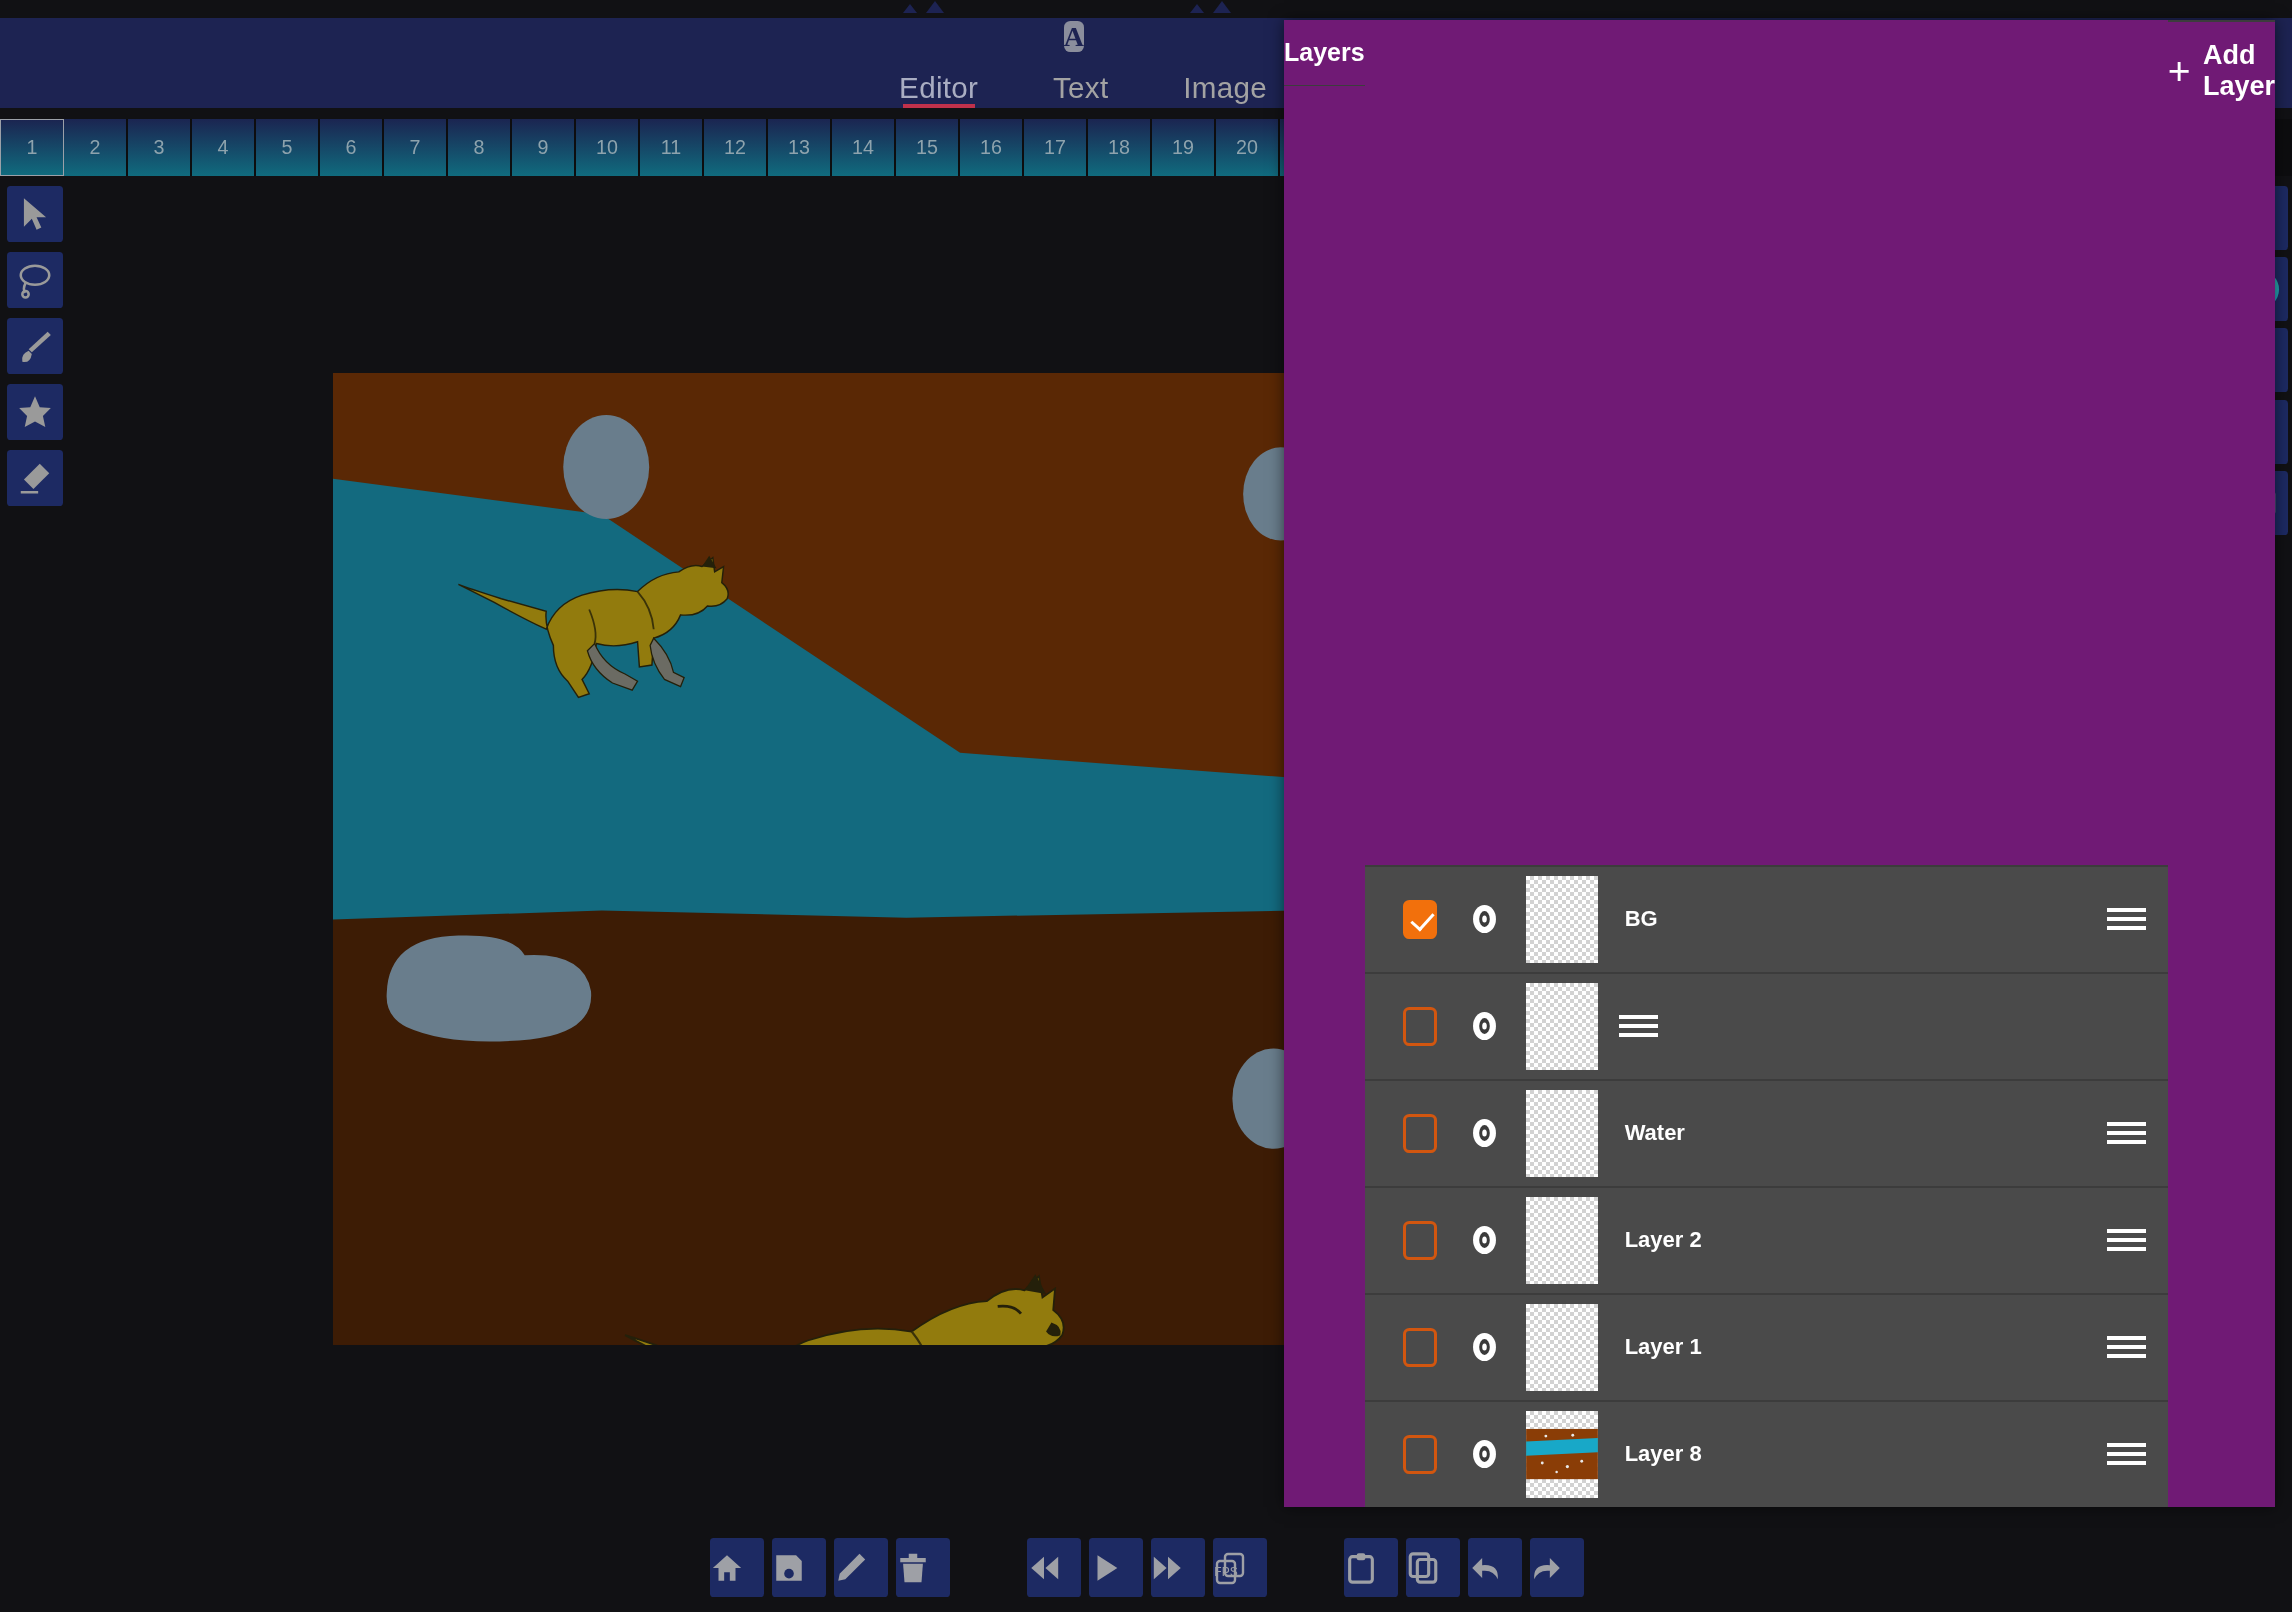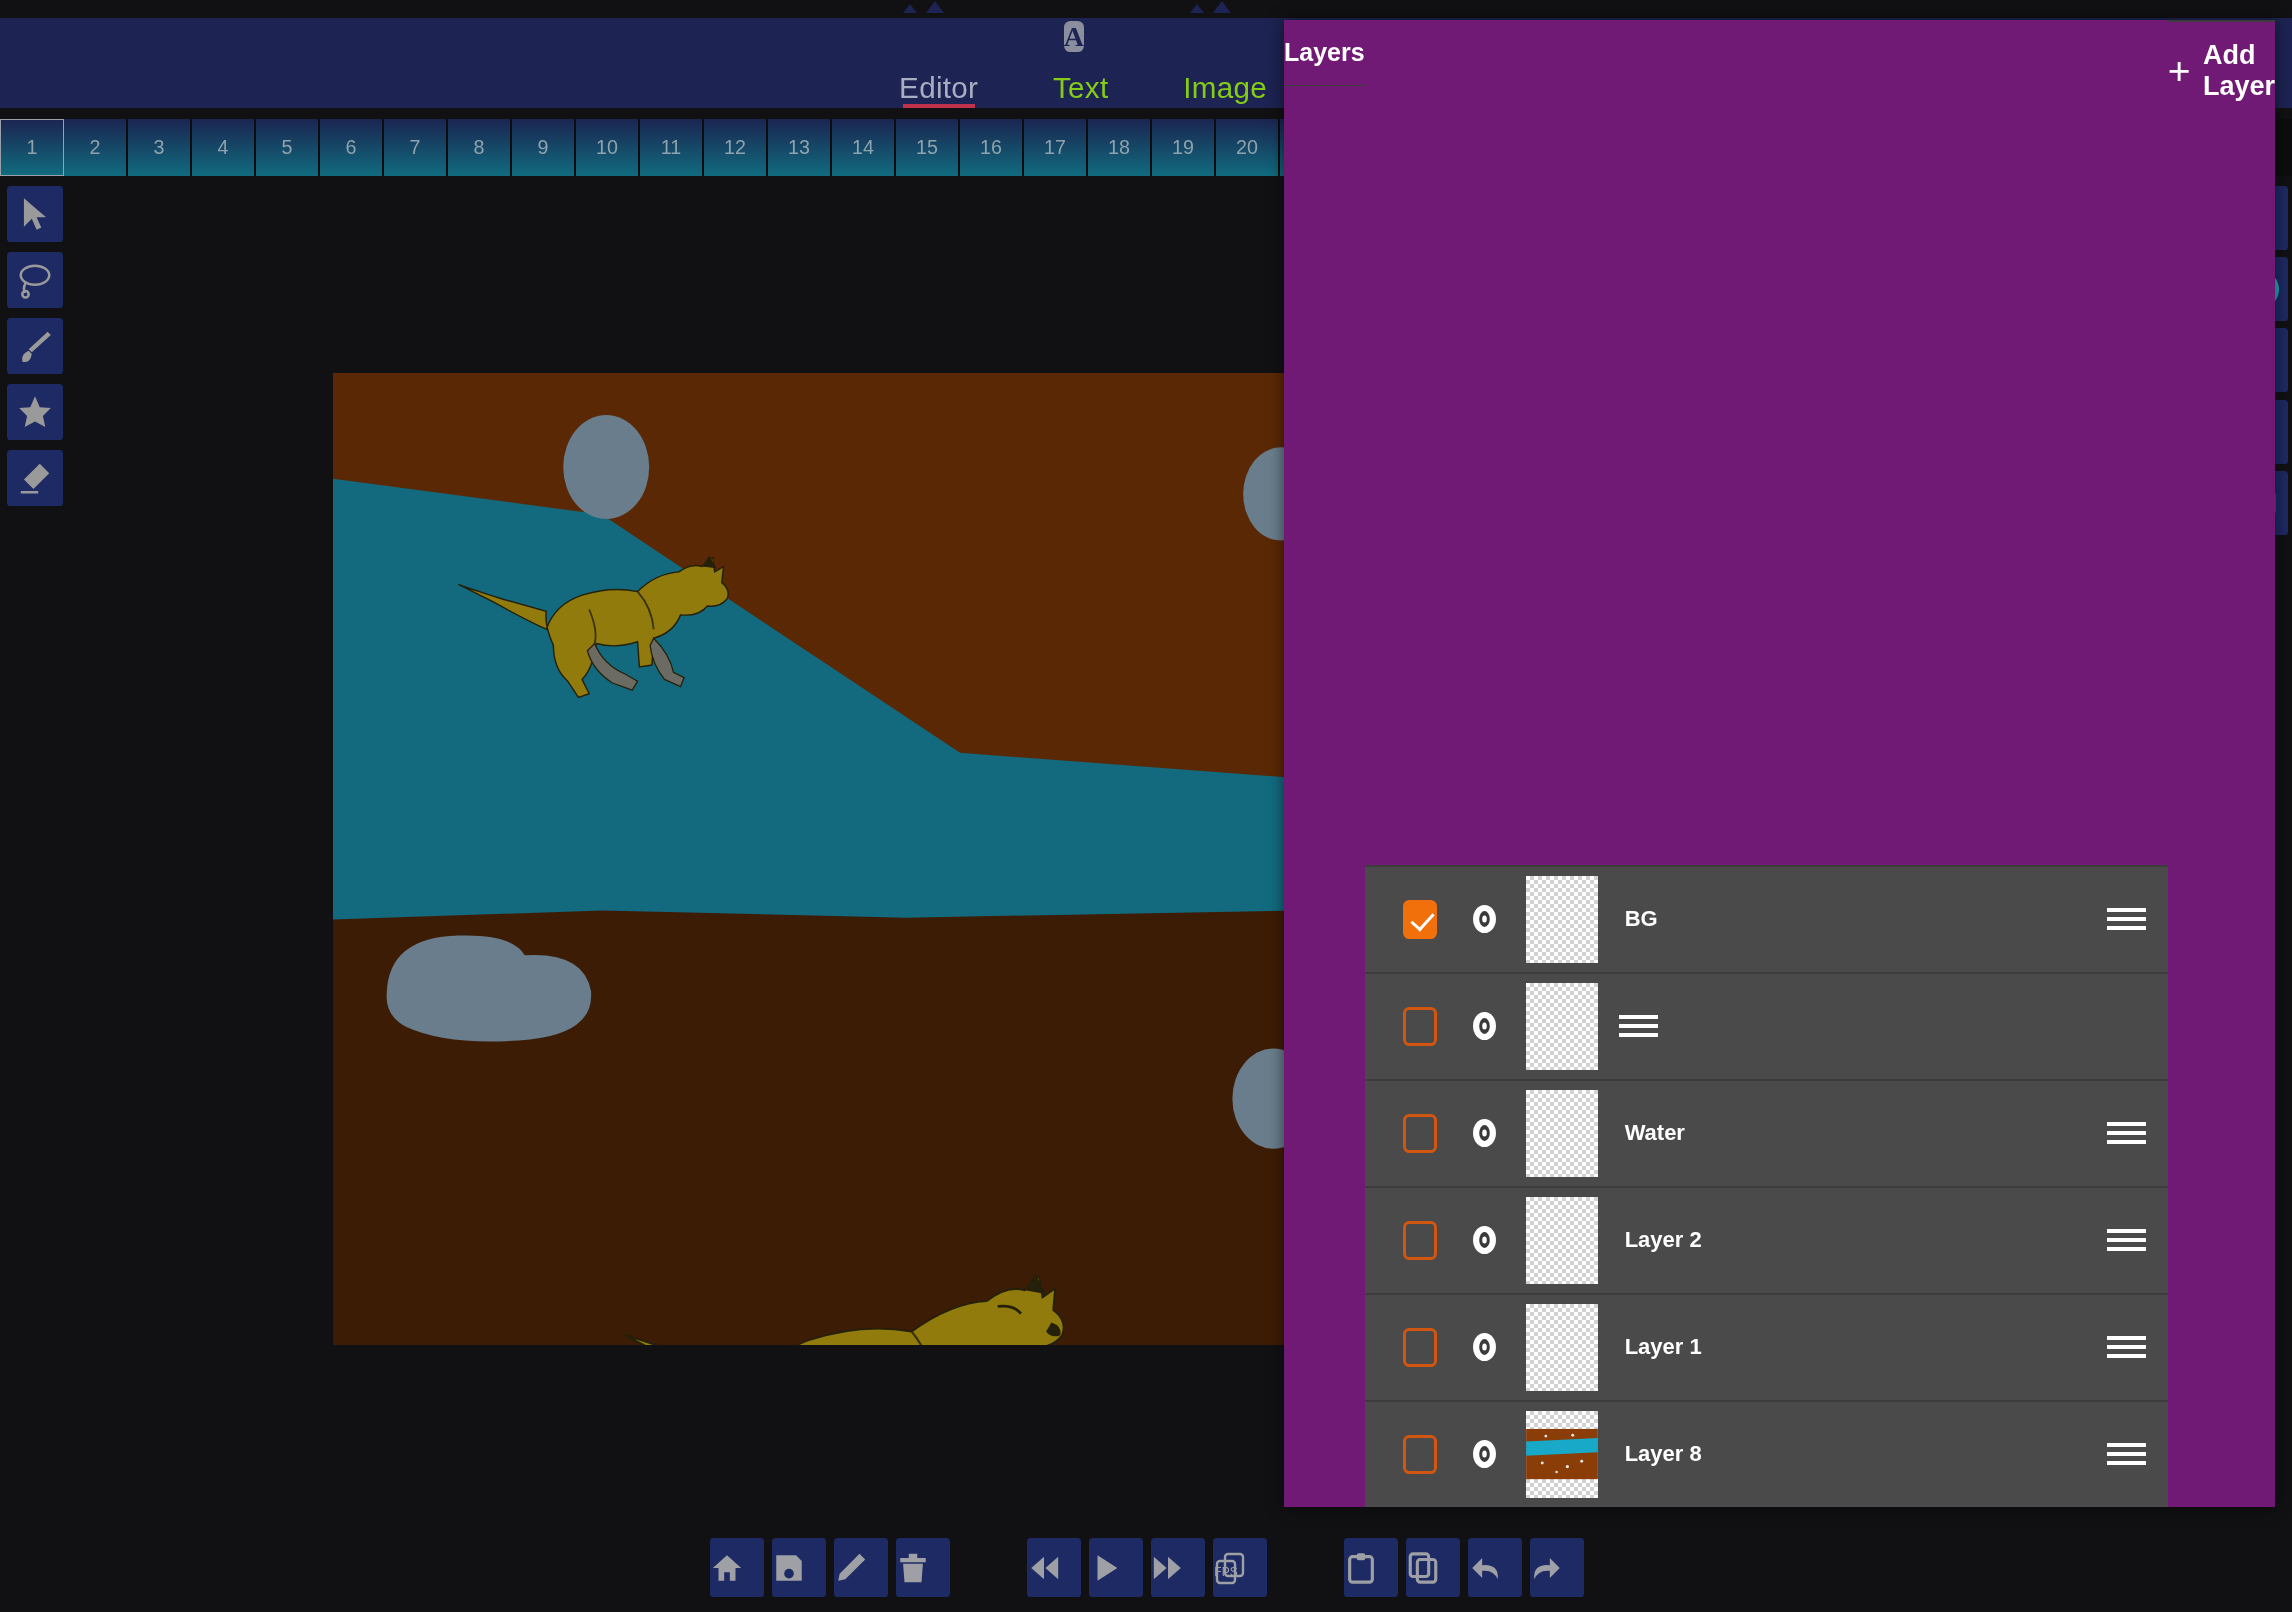--- a/index.html
+++ b/index.html
@@ -17,21 +17,21 @@
     background: #1d2352;
     display: flex; align-items: center; justify-content: center;
   }
   .tabs { display: flex; align-items: center; gap: 64px; margin-left: 27px; }
   .tab {
     display: flex; align-items: center; gap: 14.3px;
     height: 90px; position: relative; padding: 0 5.4px;
     cursor: pointer;
     flex-direction: column;
   }
-  .tab .tablabel { color: #84cc16; font-size: 29.6px; letter-spacing: 0.3px; }
+  .tab .tablabel { color: #a3a3a3; font-size: 29.6px; letter-spacing: 0.3px; }
   .tab.active .tablabel { color: #a9adc2; }
   .tab.active::after {
     content: ""; position: absolute; left: 9px; right: 9px; bottom: 0;
     height: 4.5px; background: #c0314b;
   }
   .tabicon { width: 34px; height: 39px; position: relative; flex: 0 0 auto; }
   .icon-img-box {
     width: 34px; height: 36px; border-radius: 5.4px; background: #8b8e9c;
     position: relative; overflow: hidden;
   }

